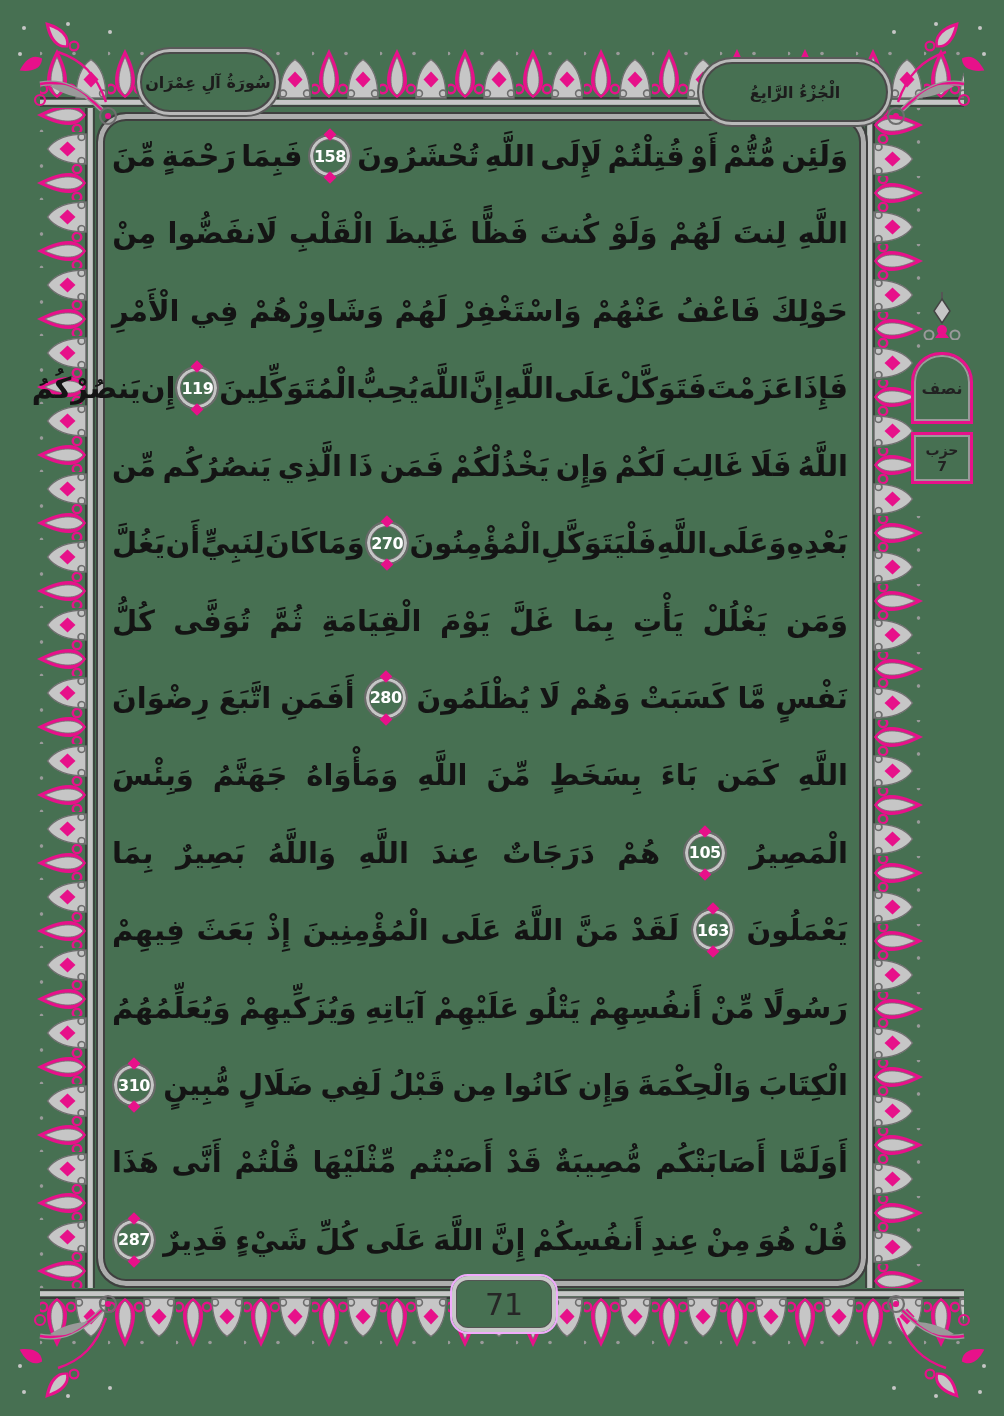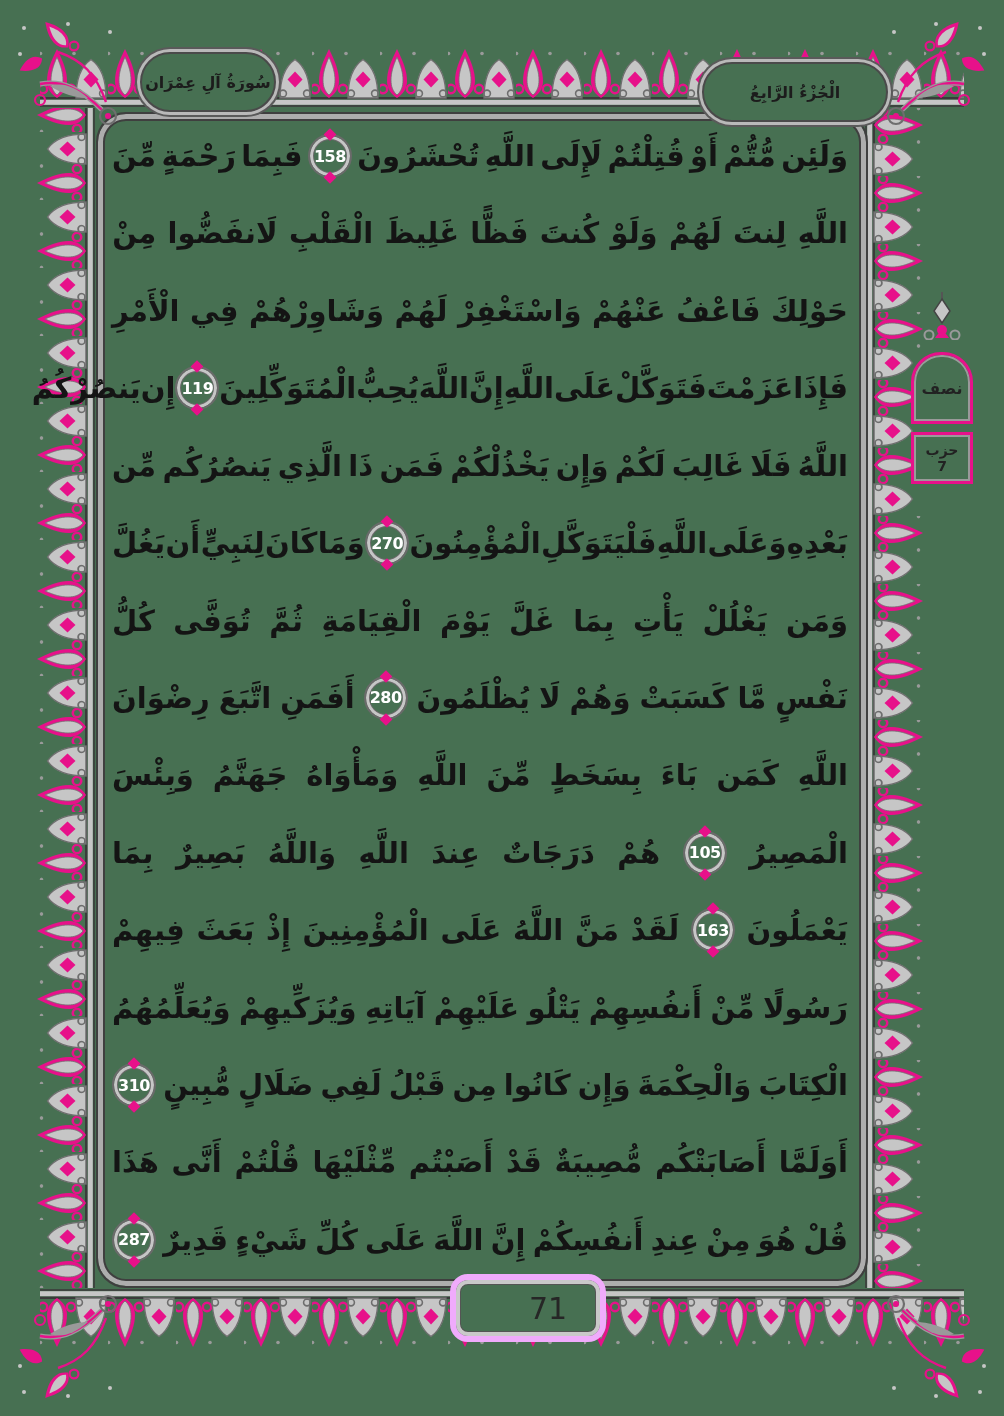--- a/index.html
+++ b/index.html
@@ -81,24 +81,24 @@
   }
   .medallion .num{font-size:16px;font-weight:bold;color:#ffffff;letter-spacing:-0.5px;}
   .medallion .gem{position:absolute;left:50%;width:9px;height:9px;background:var(--pink,#e7118a);}
   .medallion .g-top{top:-6px;transform:translateX(-50%) rotate(45deg);}
   .medallion .g-bot{bottom:-6px;transform:translateX(-50%) rotate(45deg);}
 
   
   .pagenum{
     position:absolute;z-index:5;left:450px;top:1274px;width:104px;height:56px;
     background:var(--bg,#477052);
-    border:6px solid #f0abfc;border-radius:18px;
+    border:2px solid #f0abfc;border-radius:18px;
     box-shadow:inset 0 0 0 4px #c9c9c9, inset 0 0 0 5px #555;
     display:flex;align-items:center;justify-content:center;
-    font-size:30px;color:#262626;padding-left:40px;
+    font-size:30px;color:#262626;
   }
 </style>
 </head>
 <body>
 
 <div class="stage">
 
   <div class="strip strip-top" id="strip-top">
       <svg width="924" height="62" viewBox="0 0 924 62">
         <defs>

